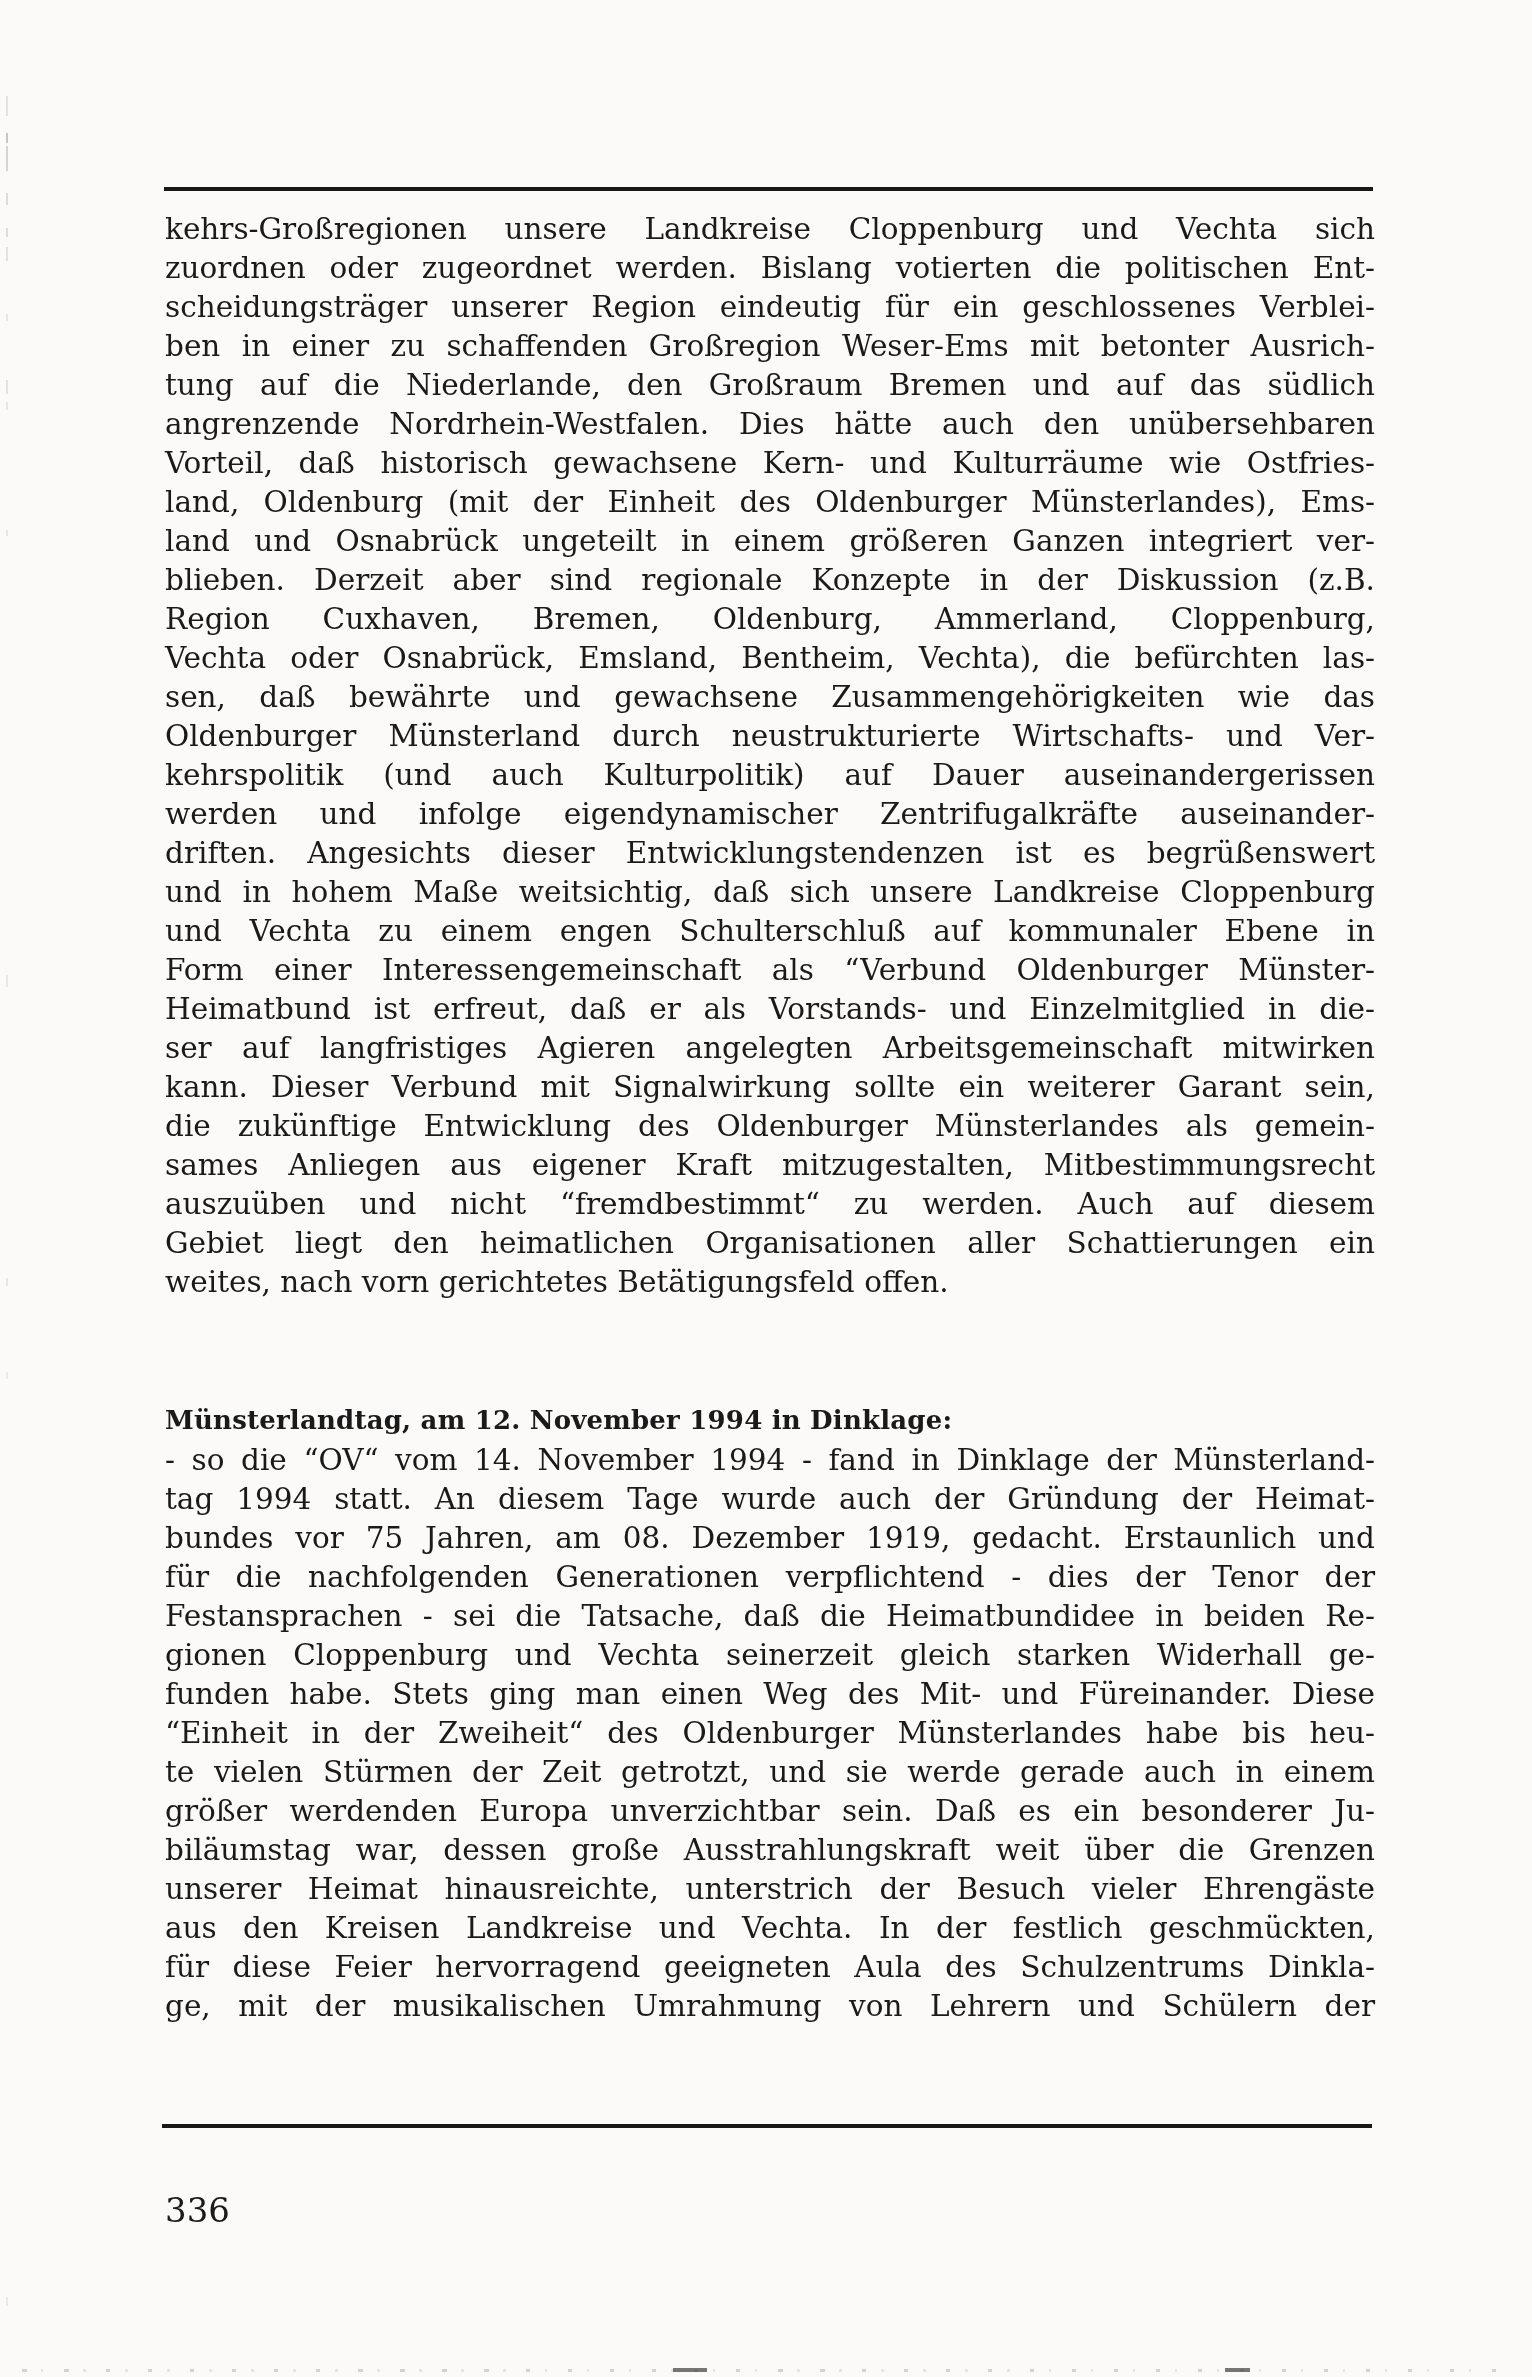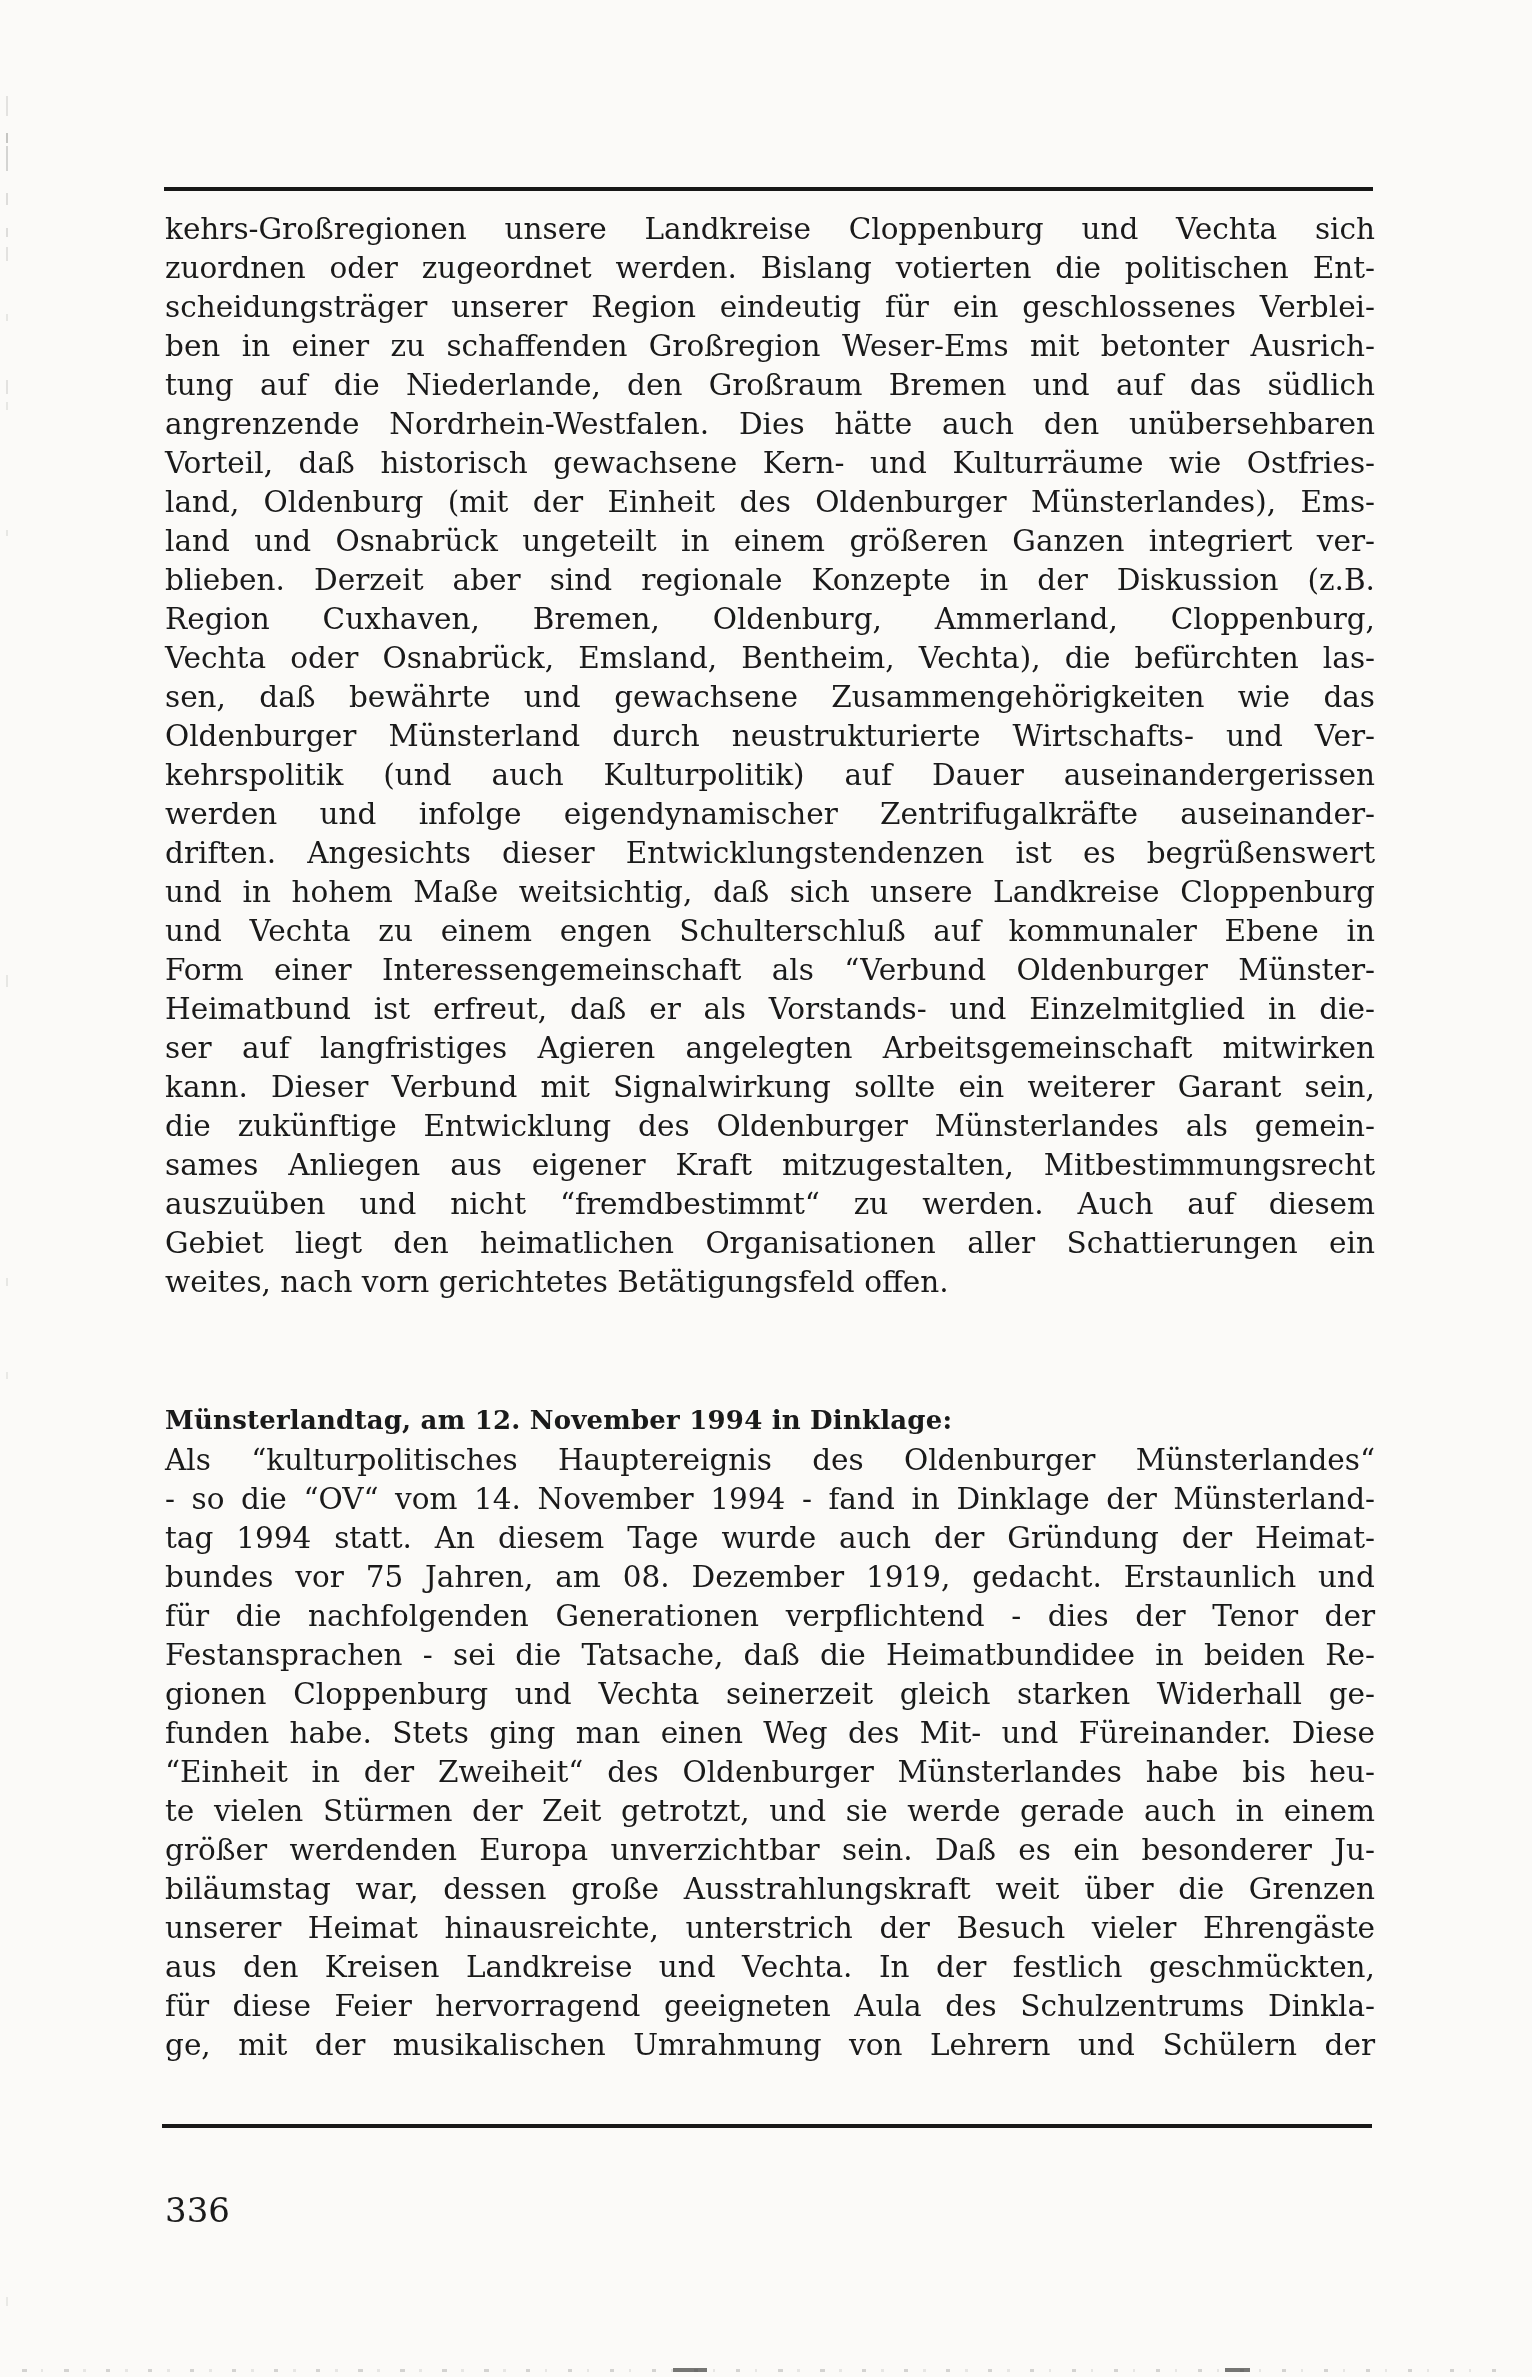--- a/index.html
+++ b/index.html
@@ -134,21 +134,20 @@
       <div class="line">die zukünftige Entwicklung des Oldenburger Münsterlandes als gemein-</div>
       <div class="line">sames Anliegen aus eigener Kraft mitzugestalten, Mitbestimmungsrecht</div>
       <div class="line">auszuüben und nicht “fremdbestimmt“ zu werden. Auch auf diesem</div>
       <div class="line">Gebiet liegt den heimatlichen Organisationen aller Schattierungen ein</div>
       <div class="line last">weites, nach vorn gerichtetes Betätigungsfeld offen.</div>
     </div>
 
   <h2 class="heading">Münsterlandtag, am 12. November 1994 in Dinklage:</h2>
 
   <div class="para" id="para2">
-      <div class="line">Als “kulturpolitisches Hauptereignis des Oldenburger Münsterlandes“</div>
       <div class="line">- so die “OV“ vom 14. November 1994 - fand in Dinklage der Münsterland-</div>
       <div class="line">tag 1994 statt. An diesem Tage wurde auch der Gründung der Heimat-</div>
       <div class="line">bundes vor 75 Jahren, am 08. Dezember 1919, gedacht. Erstaunlich und</div>
       <div class="line">für die nachfolgenden Generationen verpflichtend - dies der Tenor der</div>
       <div class="line">Festansprachen - sei die Tatsache, daß die Heimatbundidee in beiden Re-</div>
       <div class="line">gionen Cloppenburg und Vechta seinerzeit gleich starken Widerhall ge-</div>
       <div class="line">funden habe. Stets ging man einen Weg des Mit- und Füreinander. Diese</div>
       <div class="line">“Einheit in der Zweiheit“ des Oldenburger Münsterlandes habe bis heu-</div>
       <div class="line">te vielen Stürmen der Zeit getrotzt, und sie werde gerade auch in einem</div>
       <div class="line">größer werdenden Europa unverzichtbar sein. Daß es ein besonderer Ju-</div>

